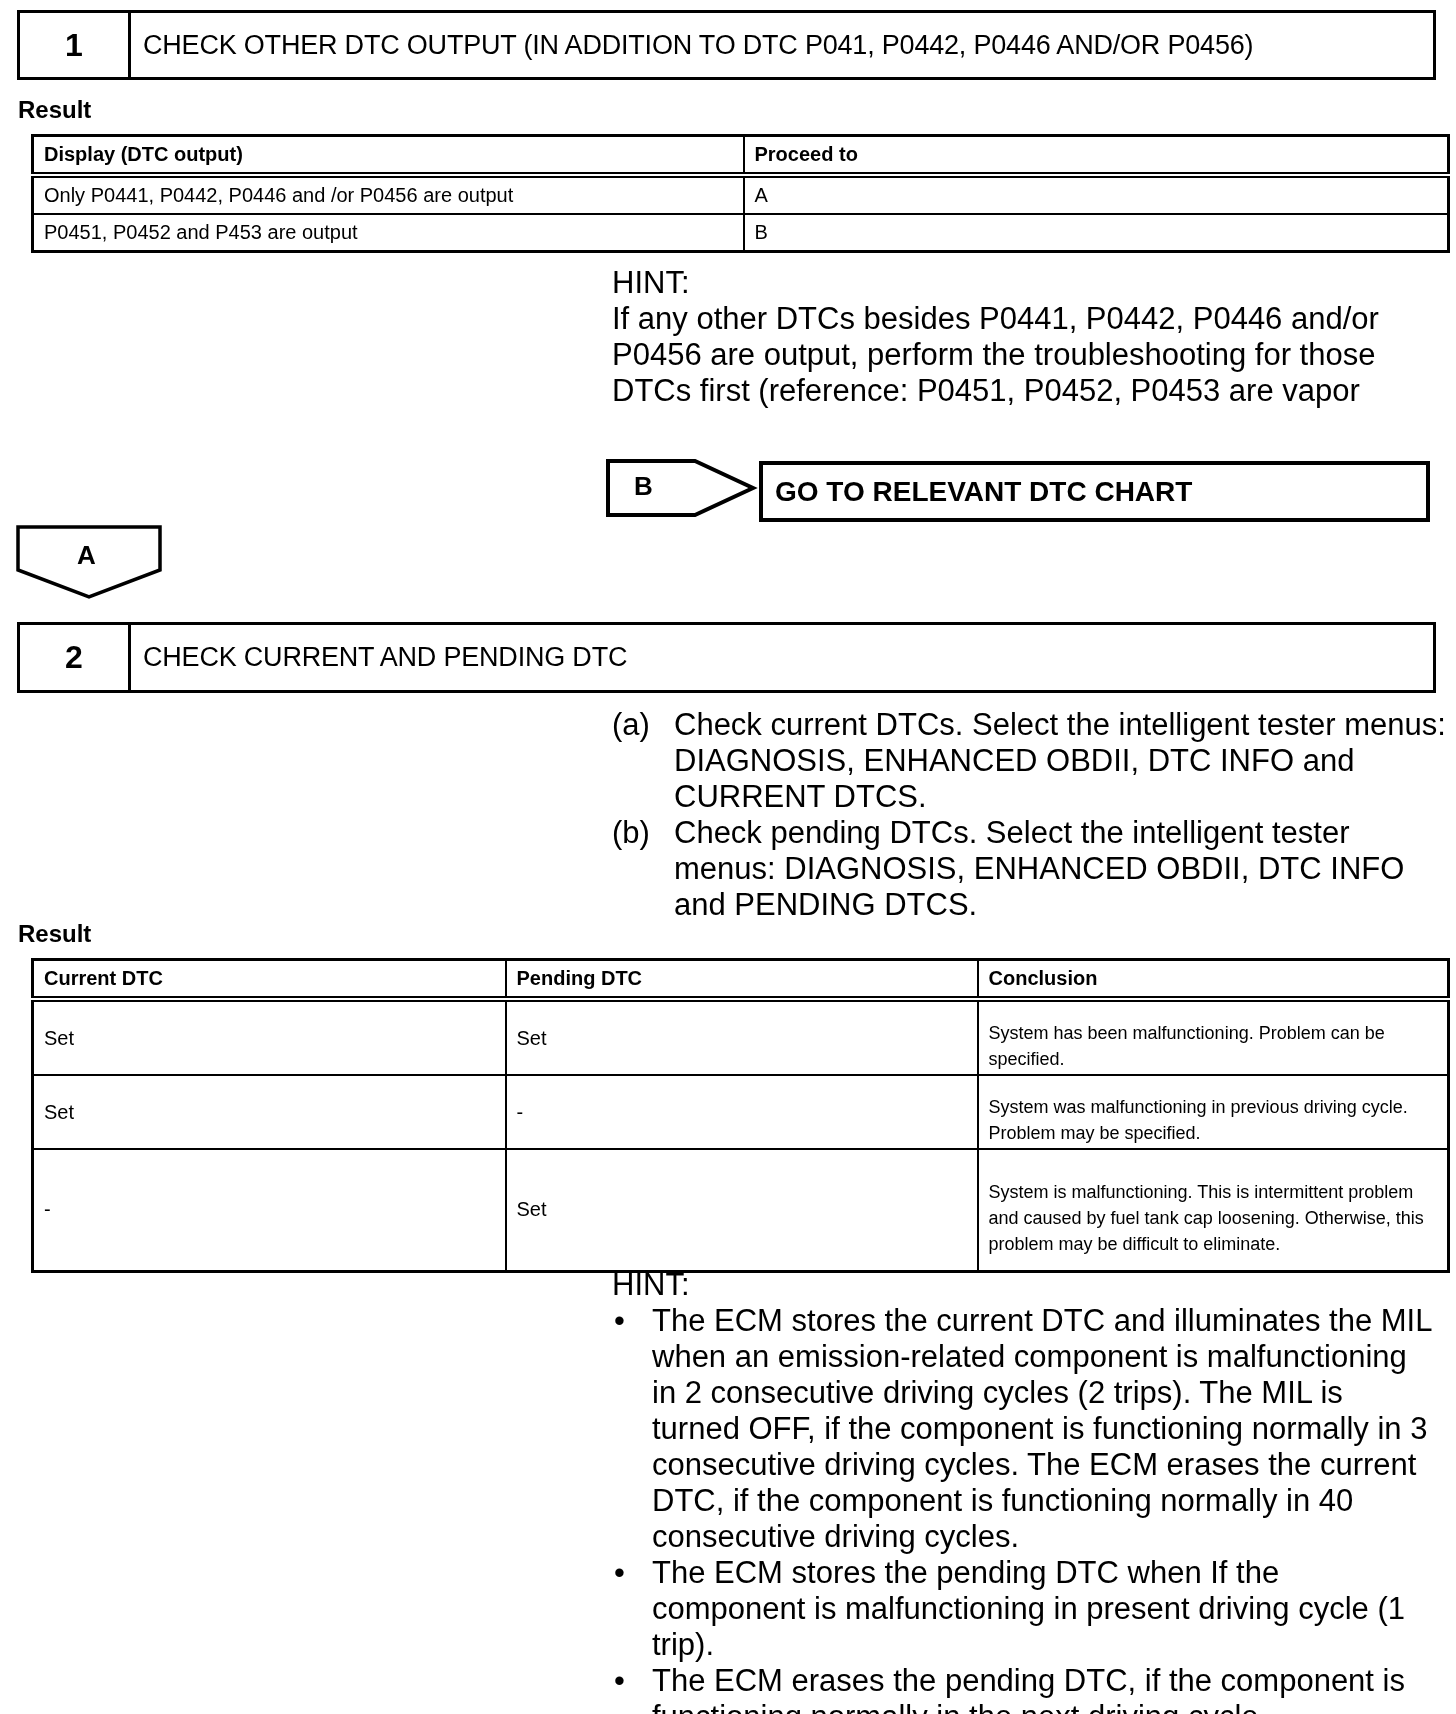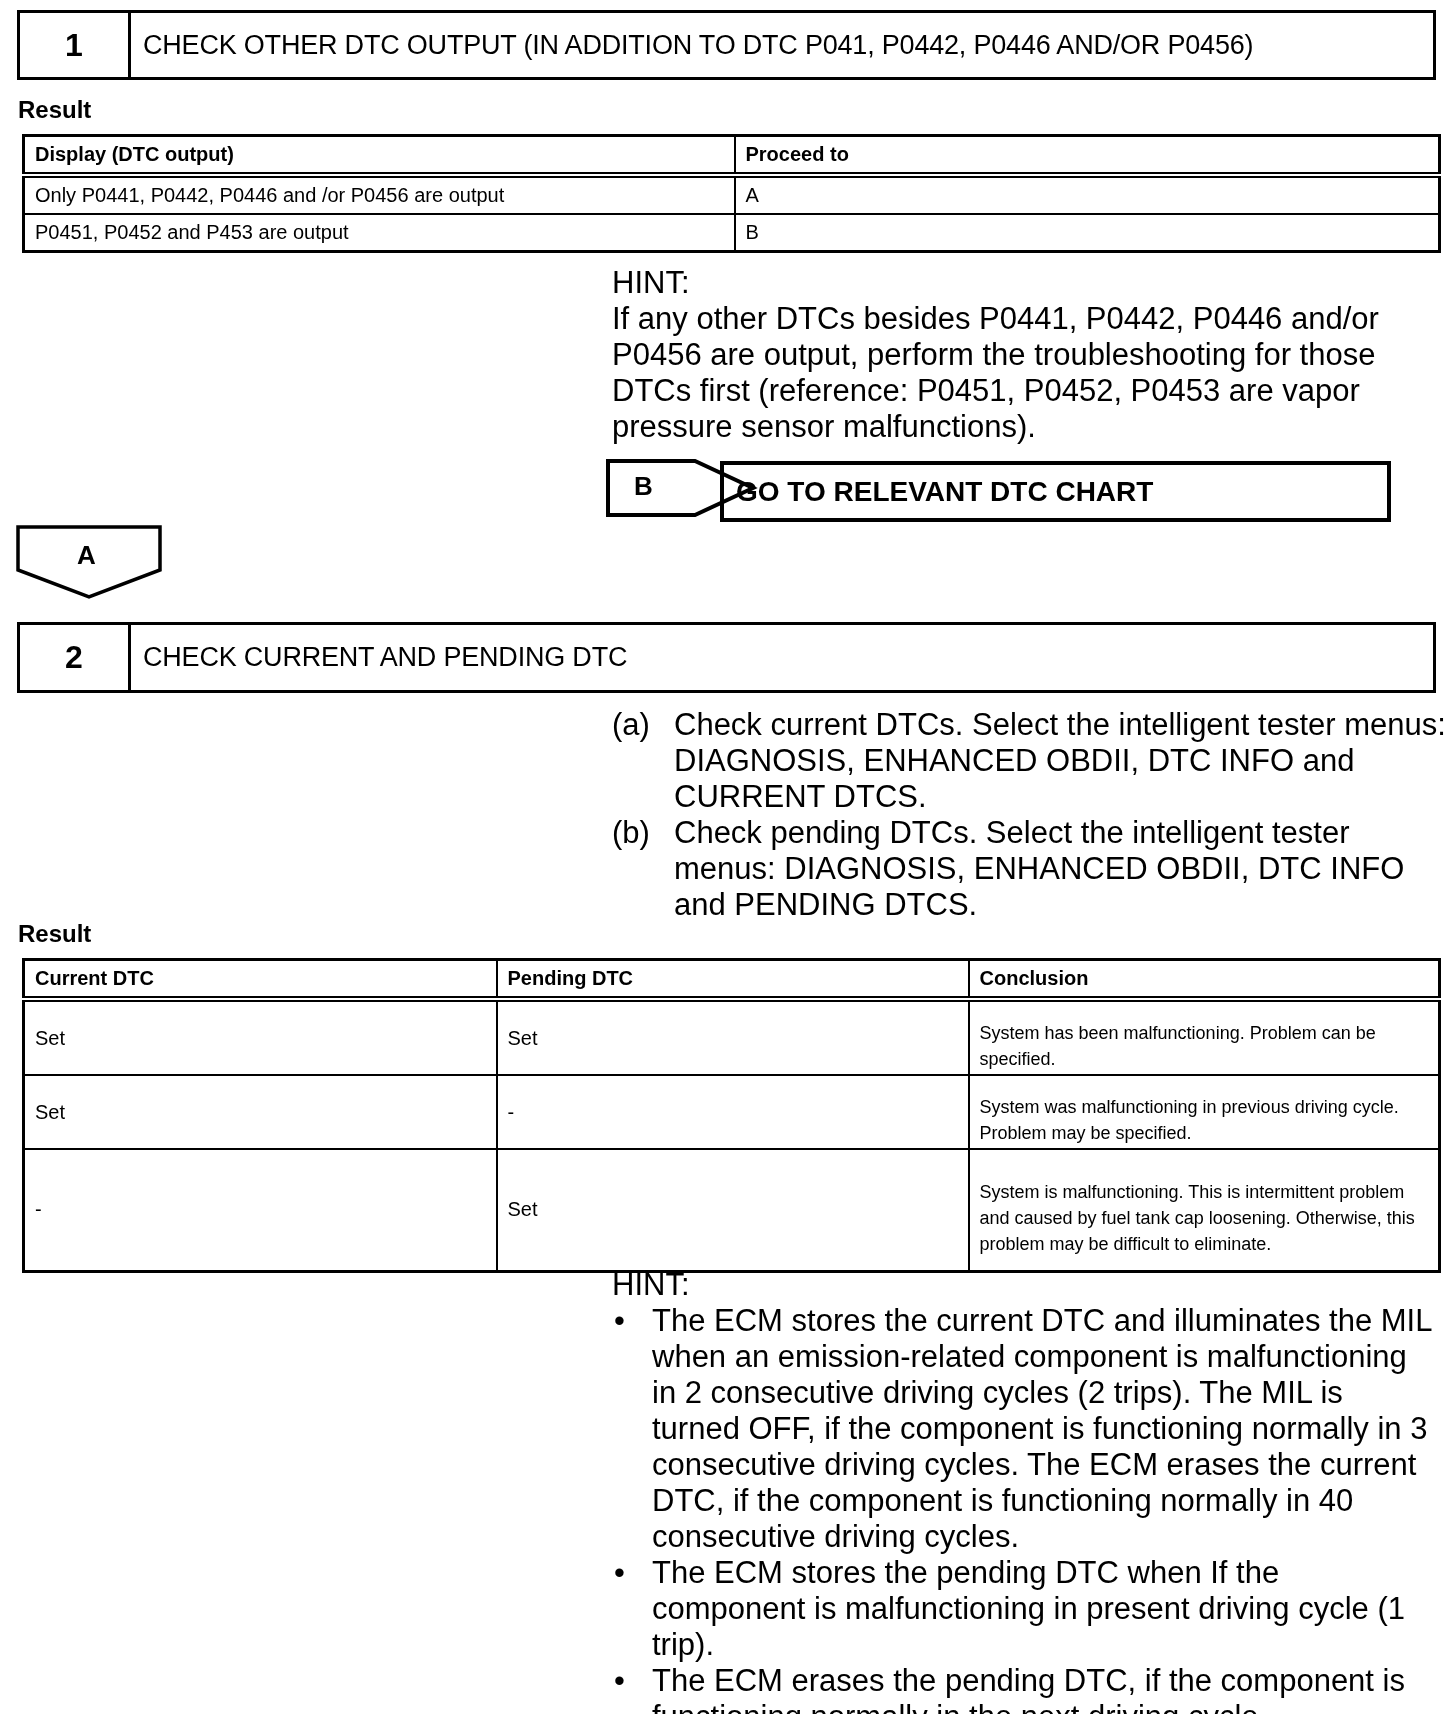--- a/index.html
+++ b/index.html
@@ -4,33 +4,33 @@
 <style>
   html, body { margin: 0; padding: 0; background: #ffffff; }
   body { width: 1456px; height: 1714px; position: relative; overflow: hidden;
          font-family: "Liberation Sans", sans-serif; color: #000; }
   .abs { position: absolute; }
   .step-box { position: absolute; left: 17px; width: 1419px; border: 3px solid #000; box-sizing: border-box; display: flex; }
   .step-num { width: 111px; border-right: 3px solid #000; box-sizing: border-box; display: flex; align-items: center; justify-content: center;
               font-weight: bold; font-size: 32px; }
   .step-title { flex: 1; display: flex; align-items: center; padding-left: 12px; font-weight: normal; font-size: 27px; white-space: nowrap; letter-spacing: -0.2px; }
   .result-label { position: absolute; left: 18px; font-weight: bold; font-size: 24px; }
-  table.res { position: absolute; left: 22px; width: 1419px; border-collapse: collapse; table-layout: fixed; }
+  table.res { position: absolute; left: 31px; width: 1419px; border-collapse: collapse; table-layout: fixed; }
   table.res th, table.res td { border: 2px solid #000; text-align: left; vertical-align: middle; padding: 0 10px; font-size: 20px; }
   table.res th { font-weight: bold; }
   table.res thead tr { border-bottom: 6px double #000; }
   table.res thead th { border-bottom: 6px double #000; }
   .t1 th, .t1 td { height: 35px; }
   .t1 { border: 3px solid #000; }
   .t2 { border: 3px solid #000; }
   .t2 td.concl { font-size: 18px; line-height: 26px; padding-top: 18px; padding-bottom: 2px; }
   .body-text { position: absolute; font-size: 31px; line-height: 36px; }
   .list-row { display: flex; }
   .list-marker { flex: 0 0 auto; }
-  .goto-box { position: absolute; left: 720px; top: 461px; width: 671px; height: 61px; border: 4px solid #000; box-sizing: border-box;
+  .goto-box { position: absolute; left: 759px; top: 461px; width: 671px; height: 61px; border: 4px solid #000; box-sizing: border-box;
               display: flex; align-items: center; padding-left: 12px; font-weight: bold; font-size: 28px; }
   .arrow-label { position: absolute; font-weight: bold; font-size: 26px; }
 </style>
 </head>
 <body>
 
 <div class="step-box" style="top:10px; height:70px;">
   <div class="step-num">1</div>
   <div class="step-title">CHECK OTHER DTC OUTPUT (IN ADDITION TO DTC P041, P0442, P0446 AND/OR P0456)</div>
 </div>
@@ -58,21 +58,20 @@
       <td>B</td>
     </tr>
   </tbody>
 </table>
 
 <div class="body-text" style="left:612px; top:265px; width:820px;">
   <div>HINT:</div>
   <div>If any other DTCs besides P0441, P0442, P0446 and/or</div>
   <div>P0456 are output, perform the troubleshooting for those</div>
   <div>DTCs first (reference: P0451, P0452, P0453 are vapor</div>
-  <div>pressure sensor malfunctions).</div>
 </div>
 
 <svg class="abs" style="left:605px; top:458px;" width="155" height="62">
   <polygon points="3,3 90,3 148,30 90,57 3,57" fill="#fff" stroke="#000" stroke-width="4"></polygon>
 </svg>
 <div class="arrow-label" style="left:634px; top:471px;">B</div>
 <div class="goto-box">GO TO RELEVANT DTC CHART</div>
 
 <svg class="abs" style="left:15px; top:524px;" width="148" height="78">
   <polygon points="3,3 145,3 145,46 74,73 3,46" fill="#fff" stroke="#000" stroke-width="3.5"></polygon>

